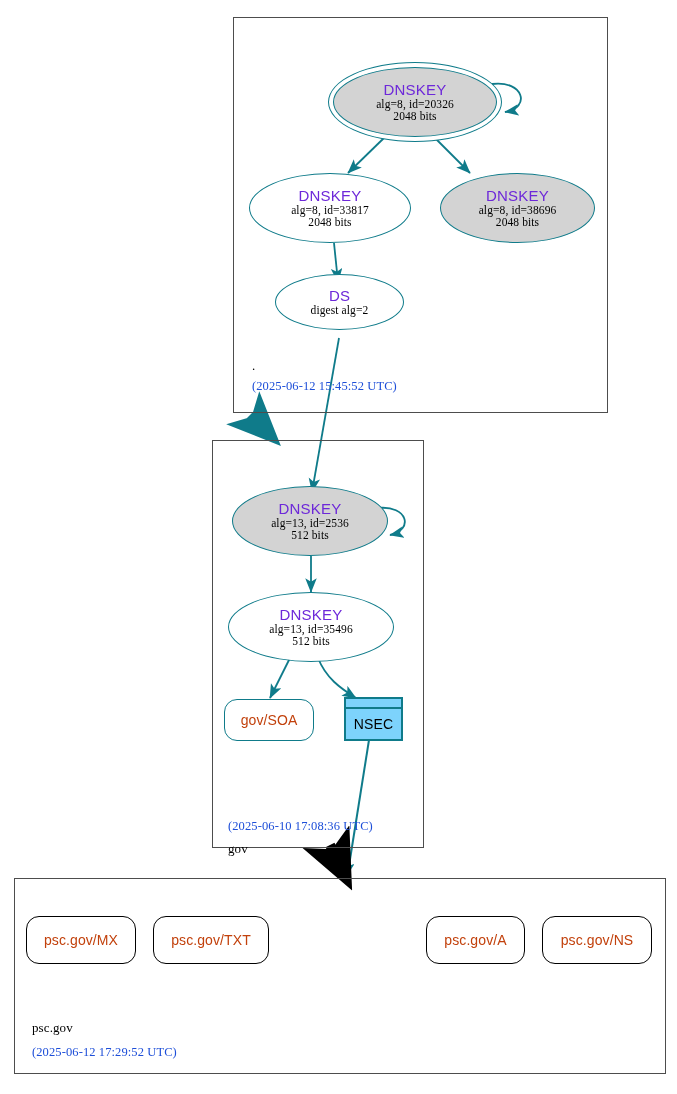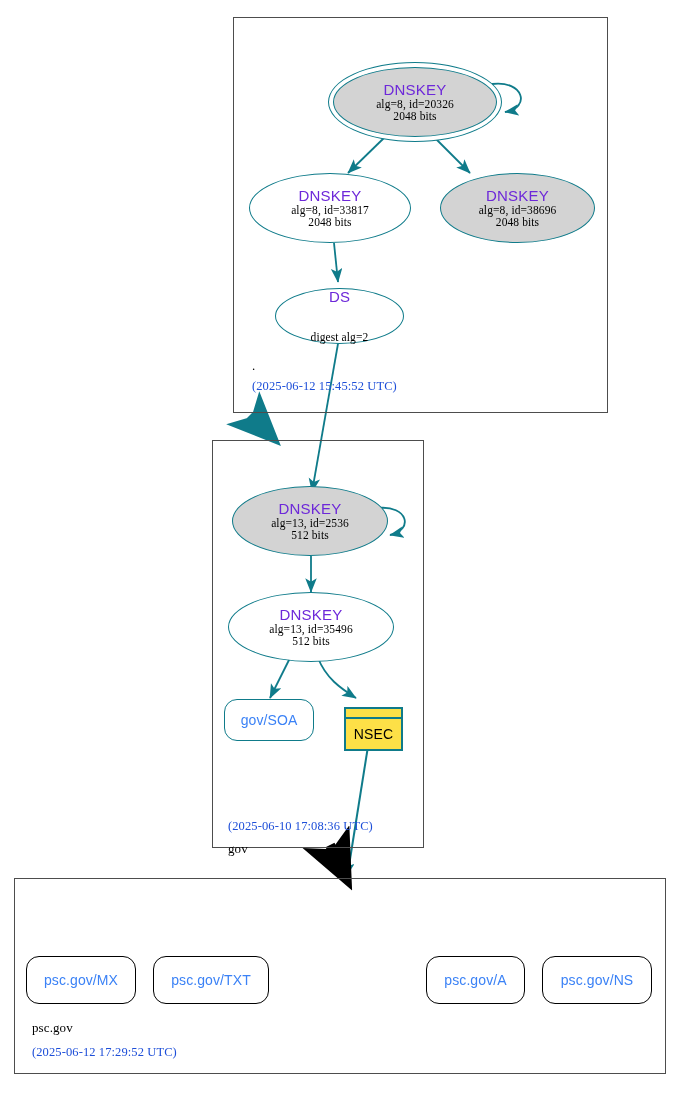--- a/index.html
+++ b/index.html
@@ -92,35 +92,34 @@
   .node-rrset {
     position: absolute;
     display: flex;
     align-items: center;
     justify-content: center;
     box-sizing: border-box;
     border-radius: 13px;
     background: #ffffff;
     font-family: "Liberation Sans", sans-serif;
     font-size: 14px;
-    color: #3b82f6;
+    color: #c2410c;
     white-space: nowrap;
     letter-spacing: 0.1px;
   }
   .rrset-teal { border: 1.8px solid #0f7b8a; }
-  .rrset-black { border: 1.8px solid #000000; margin-top: 40px; }
+  .rrset-black { border: 1.8px solid #000000; }
   
   .node-nsec {
     position: absolute;
     box-sizing: border-box;
     border: 2px solid #0f7b8a;
-    background: #fde047;
+    background: #7dd3fc;
     display: flex;
     flex-direction: column;
-    margin-top: 10px;
   }
   .node-nsec .nsec-head {
     height: 10px;
     border-bottom: 2px solid #0f7b8a;
     box-sizing: border-box;
   }
   .node-nsec .nsec-body {
     flex: 1;
     display: flex;
     align-items: center;
@@ -215,21 +214,21 @@
     <div class="nl2">alg=8, id=33817</div>
     <div class="nl3">2048 bits</div>
   </div>
 
   <div class="node-ellipse fill-gray stroke-teal" style="left:440px; top:173px; width:155px; height:70px;">
     <div class="nl1">DNSKEY</div>
     <div class="nl2">alg=8, id=38696</div>
     <div class="nl3">2048 bits</div>
   </div>
 
-  <div class="node-ellipse fill-white stroke-teal" style="left:275px; top:288px; width:129px; height:56px;justify-content:space-between;">
+  <div class="node-ellipse fill-white stroke-teal" style="left:275px; top:274px; width:129px; height:56px;">
     <div class="nl1">DS</div>
     <div class="nl2">digest alg=2</div>
   </div>
 
   <div class="zone-box" style="left:212px; top:440px; width:212px; height:408px;"></div>
 
   <div class="zone-label" style="left:228px; top:795px;margin-top:46px;">gov</div>
   <div class="zone-time" style="left:228px; top:819px;">(2025-06-10 17:08:36 UTC)</div>
 
   <div class="node-ellipse fill-gray stroke-teal" style="left:232px; top:486px; width:156px; height:70px;">

